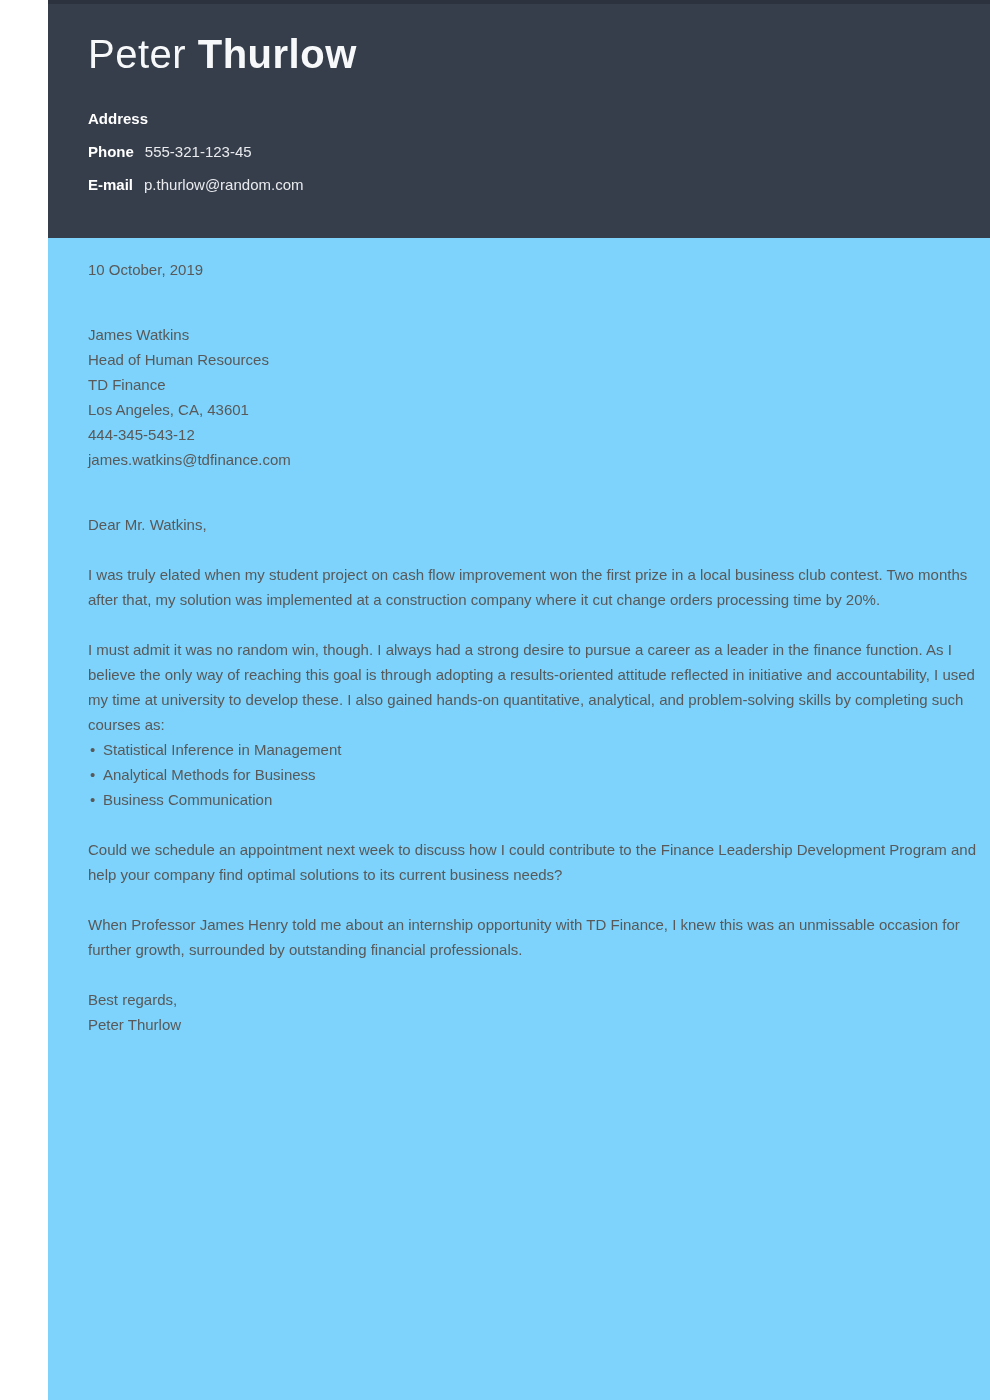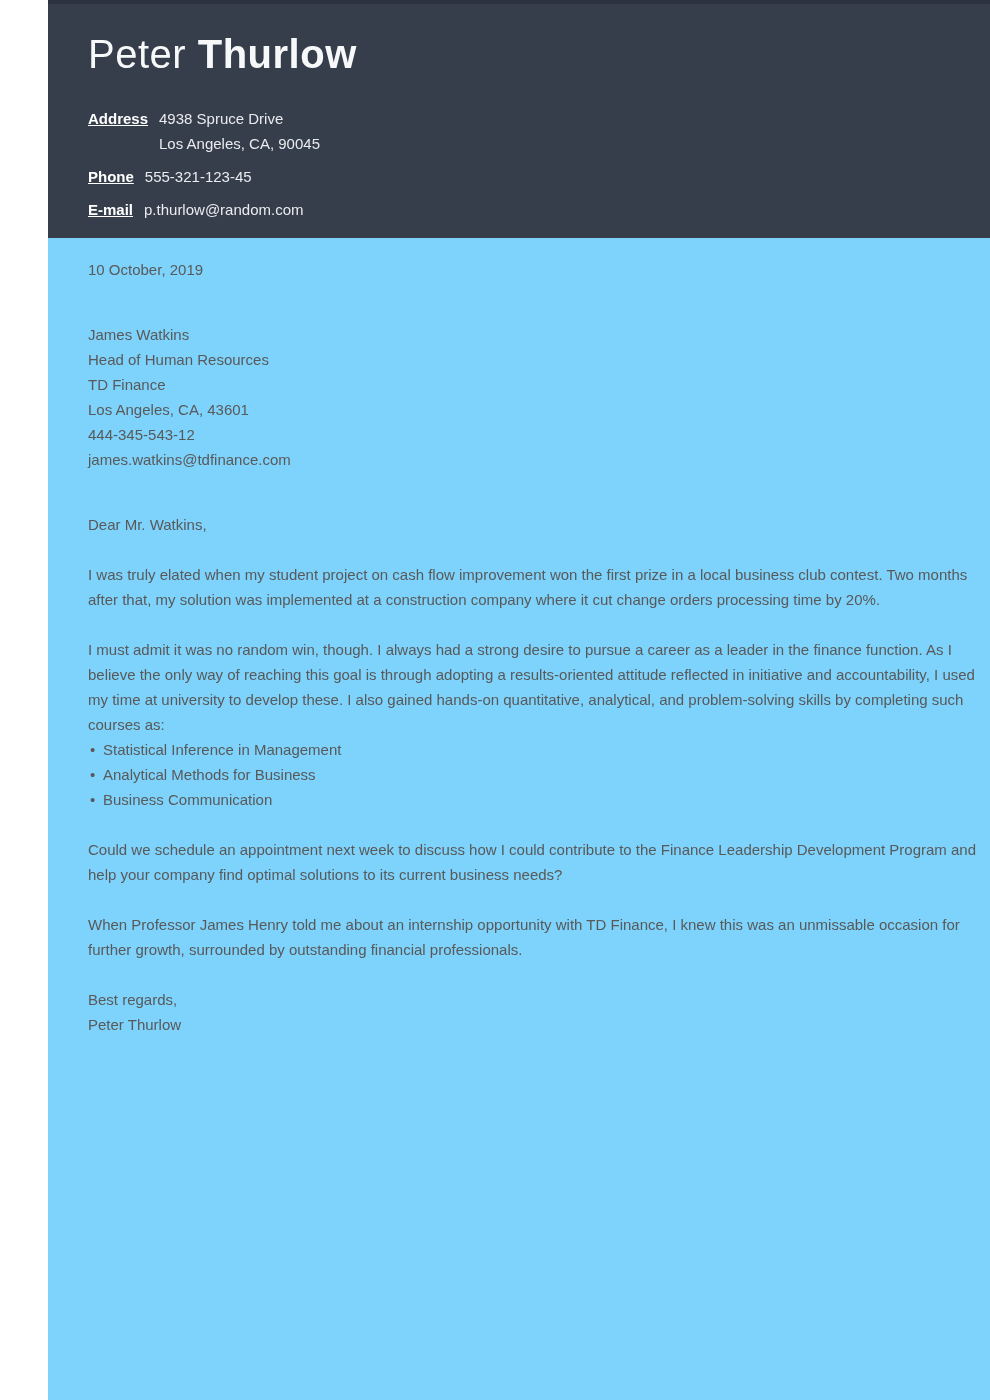--- a/index.html
+++ b/index.html
@@ -50,21 +50,20 @@
     display: flex;
     align-items: flex-start;
     line-height: 25px;
     margin-bottom: 8px;
   }
   .contact-label {
     font-weight: 700;
     color: #ffffff;
     margin-right: 11px;
     white-space: nowrap;
-    text-decoration: underline;
   }
   .contact-value div { line-height: 25px; }
 
   
   .letter {
     padding: 0 42px 0 40px;
     color: #595959;
     font-size: 15px;
     line-height: 25px;
   }
@@ -88,24 +87,20 @@
 
   <div class="header">
     <div class="header-top-strip"></div>
 
     <h1 class="candidate-name"><span class="first">Peter</span> <span class="last">Thurlow</span></h1>
 
     <div class="contact-info">
 
       <div class="contact-row">
         <span class="contact-label">Address</span>
-        <div class="contact-value">
-          <div>4938 Spruce Drive</div>
-          <div>Los Angeles, CA, 90045</div>
-        </div>
       </div>
 
       <div class="contact-row">
         <span class="contact-label">Phone</span>
         <div class="contact-value">555-321-123-45</div>
       </div>
 
       <div class="contact-row">
         <span class="contact-label">E-mail</span>
         <div class="contact-value">p.thurlow@random.com</div>

